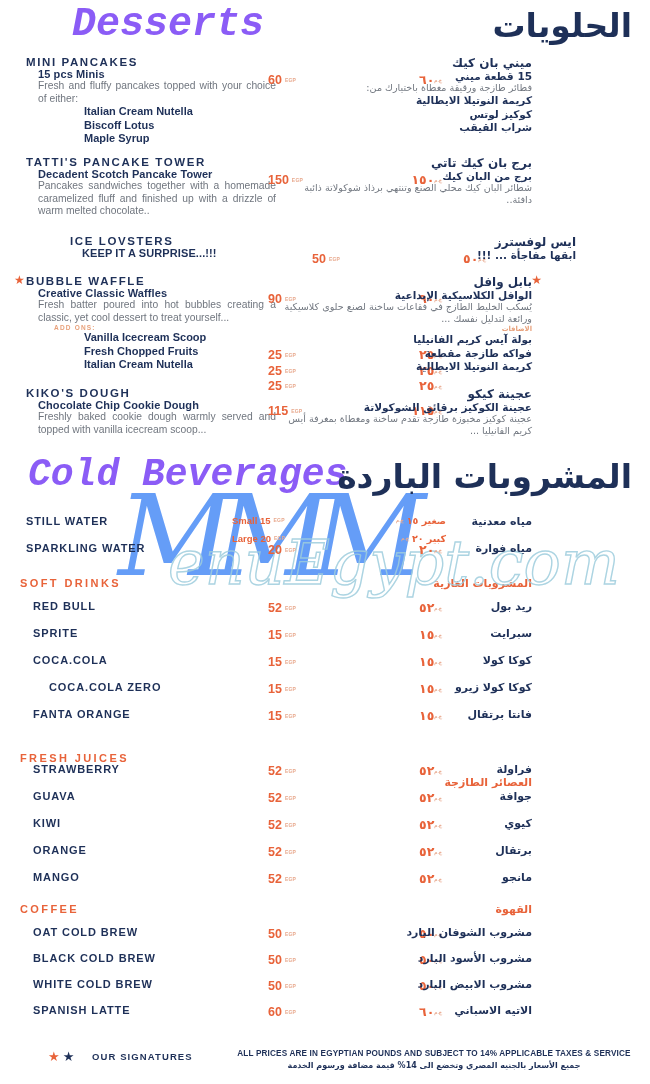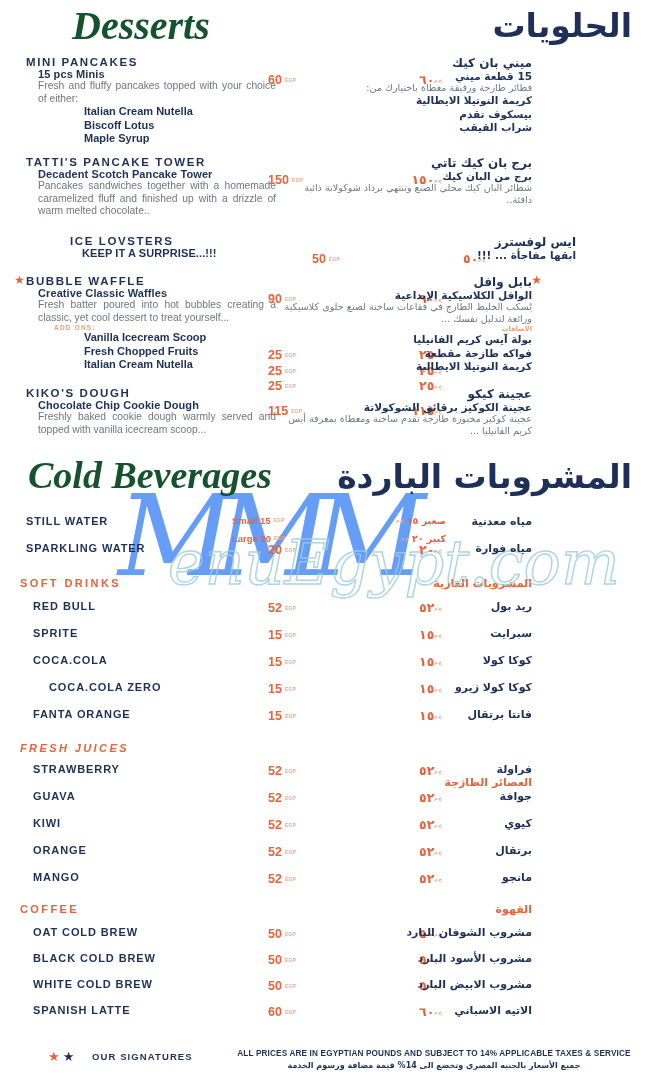--- a/index.html
+++ b/index.html
@@ -29,22 +29,22 @@
     color:transparent;
     -webkit-text-stroke:1.4px #9ecddd;
     opacity:.85;white-space:nowrap;
   }
 
   
   .navy{color:#1e3058;}
   .orange{color:#e8633a;}
 
   .script-head{
-    font-family:Liberation Serif, serif;font-style:italic;
-    color:#14532d;font-weight:700;
+    font-family:Liberation Mono, monospace;font-style:italic;
+    color:#8b5cf6;font-weight:700;
   }
   .ar-head{
     font-family:"DejaVu Sans", sans-serif;font-weight:700;
     color:#1e3058;direction:rtl;
   }
 
   
   .banner{position:relative;height:58px;}
   .banner .en{position:absolute;}
   .banner .ar{position:absolute;right:18px;}
@@ -136,21 +136,21 @@
       <span class="price">60</span><span class="cur">EGP</span>
     </div>
     <div class="col-price-ar" style="top:14px;">
       <span class="cur-ar">ج.م</span><span class="price-ar">٦٠</span>
     </div>
     <div class="col-ar">
       <div class="ar-title">ميني بان كيك</div>
       <div class="ar-sub">15 قطعة ميني</div>
       <div class="ar-desc">فطائر طازجة ورقيقة مغطاة باختيارك من:</div>
       <div class="ar-opt">كريمة النوتيلا الايطالية</div>
-      <div class="ar-opt">بيسكوف تقدم</div>
+      <div class="ar-opt">كوكيز لوتس</div>
       <div class="ar-opt">شراب القيقب</div>
     </div>
   </div>
 
   <div class="row" style="height:75px;margin-top:6px;">
     <div class="col-en">
       <div class="it-title">TATTI'S PANCAKE TOWER</div>
       <div class="it-sub">Decadent Scotch Pancake Tower</div>
       <div class="it-desc">Pancakes sandwiches together with a homemade caramelized fluff and finished up with a drizzle of warm melted chocolate..</div>
     </div>
@@ -303,21 +303,21 @@
     <div style="position:absolute;right:22px;top:3px;direction:rtl;" class="bev-name-ar">كوكا كولا زيرو</div>
   </div>
   <div class="row" style="height:27px;">
     <div style="position:absolute;left:33px;top:3px;" class="bev-name">FANTA ORANGE</div>
     <div style="position:absolute;left:268px;top:1px;"><span class="price">15</span><span class="cur">EGP</span></div>
     <div style="position:absolute;left:375px;top:1px;width:70px;text-align:right;"><span class="cur-ar">ج.م</span><span class="price-ar">١٥</span></div>
     <div style="position:absolute;right:22px;top:3px;direction:rtl;" class="bev-name-ar">فانتا برتقال</div>
   </div>
 
   <div class="row" style="height:22px;margin-top:6px;">
-    <div style="position:absolute;left:20px;top:4px;font-style:italic;" class="cat">FRESH JUICES</div>
+    <div style="position:absolute;left:20px;top:14px;" class="cat">FRESH JUICES</div>
     <div style="position:absolute;right:22px;top:2px;direction:rtl;margin-top:36px;" class="cat-ar">العصائر الطازجة</div>
   </div>
 
   <div class="row" style="height:27px;">
     <div style="position:absolute;left:33px;top:3px;" class="bev-name">STRAWBERRY</div>
     <div style="position:absolute;left:268px;top:1px;"><span class="price">52</span><span class="cur">EGP</span></div>
     <div style="position:absolute;left:375px;top:1px;width:70px;text-align:right;"><span class="cur-ar">ج.م</span><span class="price-ar">٥٢</span></div>
     <div style="position:absolute;right:22px;top:3px;direction:rtl;" class="bev-name-ar">فراولة</div>
   </div>
   <div class="row" style="height:27px;">

